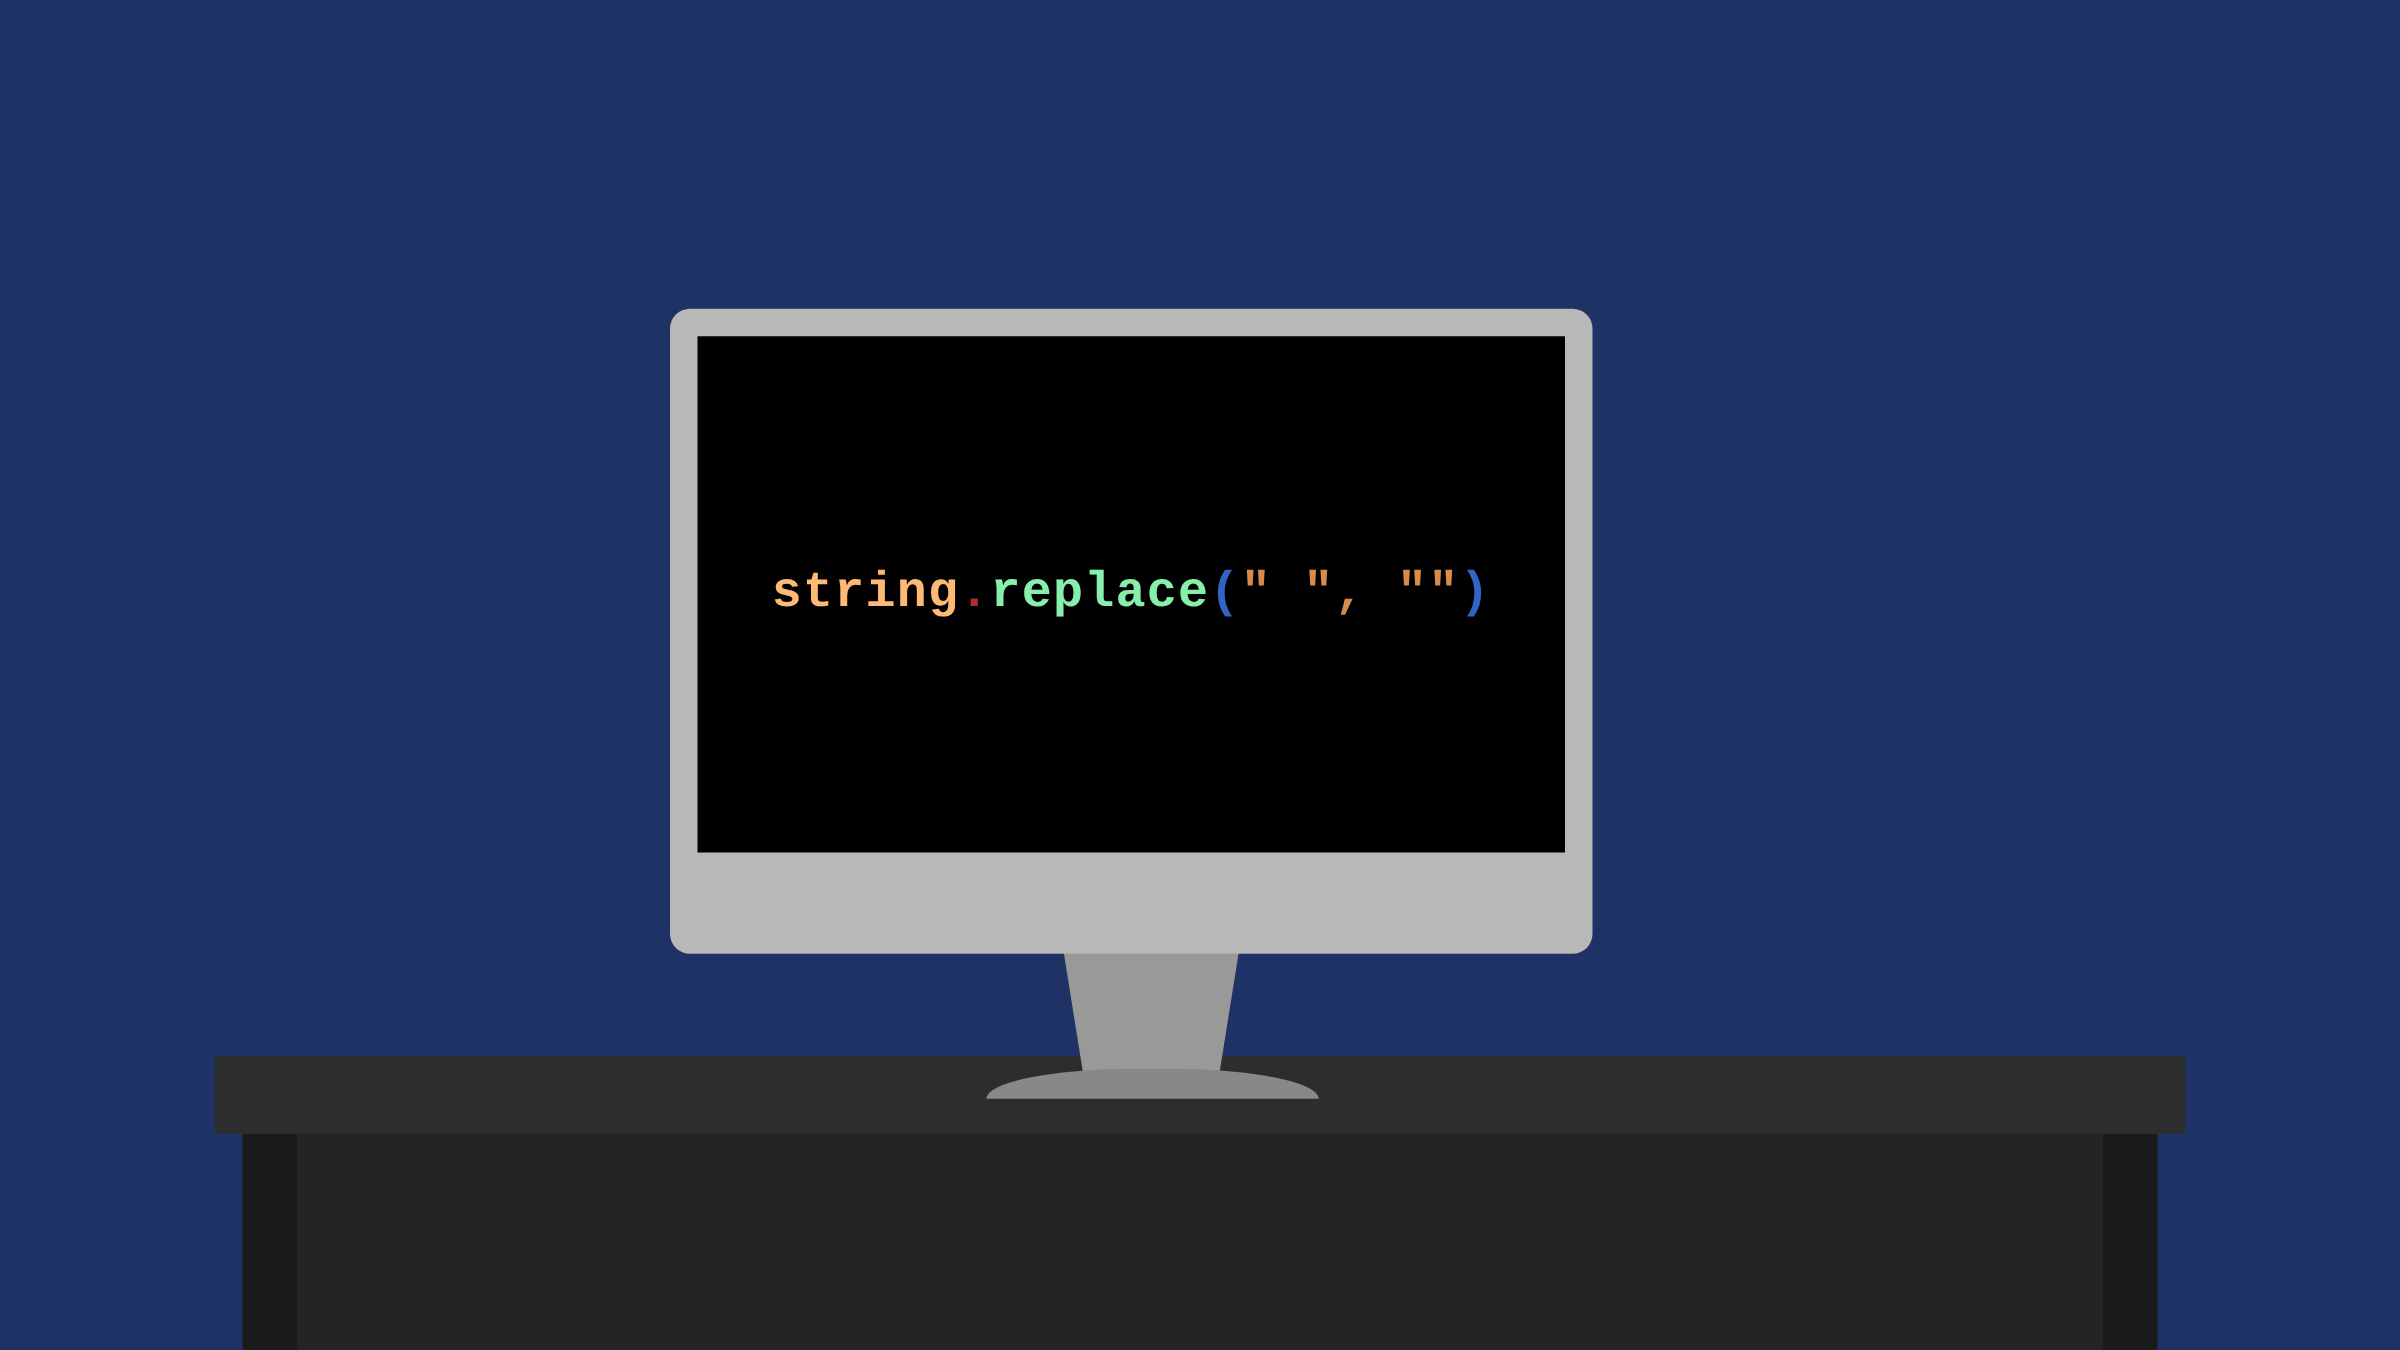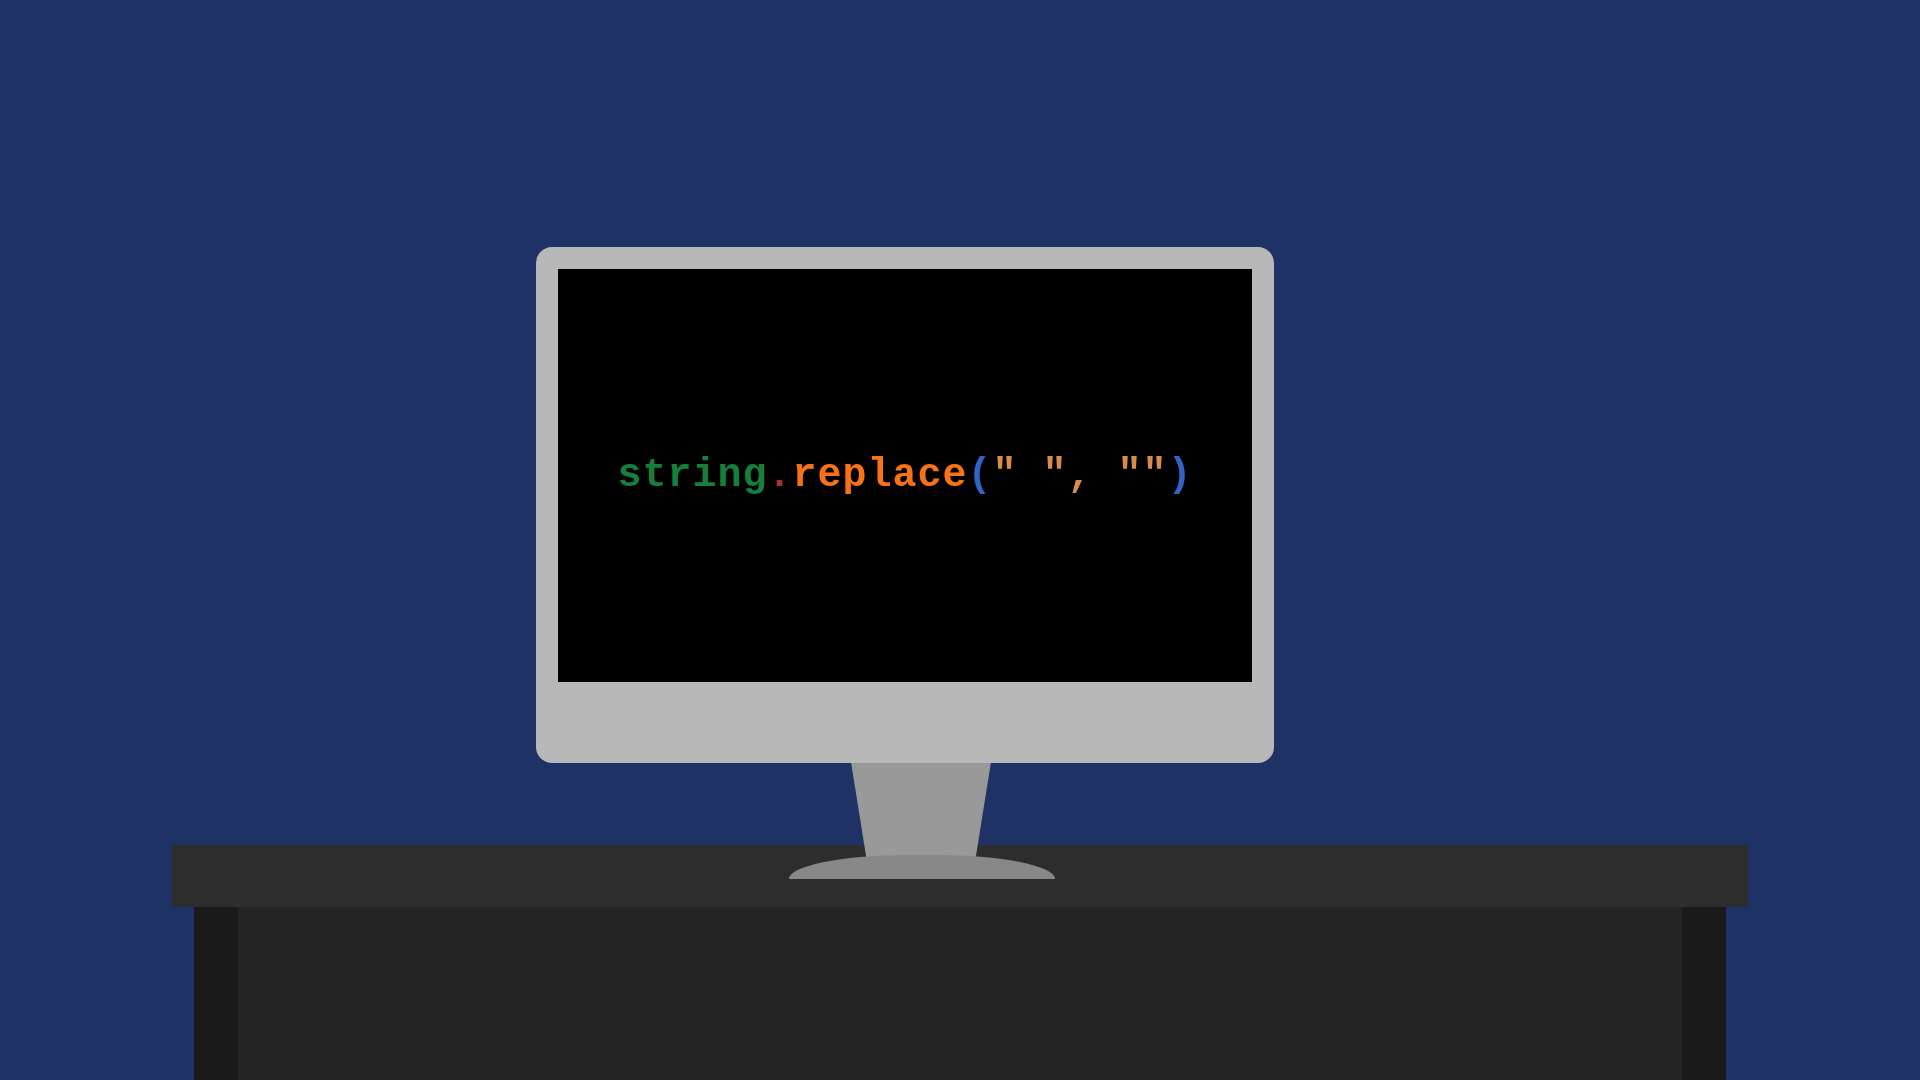--- a/index.html
+++ b/index.html
@@ -97,29 +97,29 @@
     
     .code-line {
       font-family: 'Courier New', Courier, monospace;
       font-size: 40px;
       font-weight: bold;
       white-space: pre;
       letter-spacing: 1px;
     }
     
     .code-variable {
-      color: #15803d;
+      color: #fdba74;
     }
     
     .code-dot {
       color: #a83232;
     }
     
     .code-method {
-      color: #f97316;
+      color: #86efac;
     }
     
     .code-paren {
       color: #3264c8;
     }
     
     .code-string {
       color: #d98c4a;
     }
     

